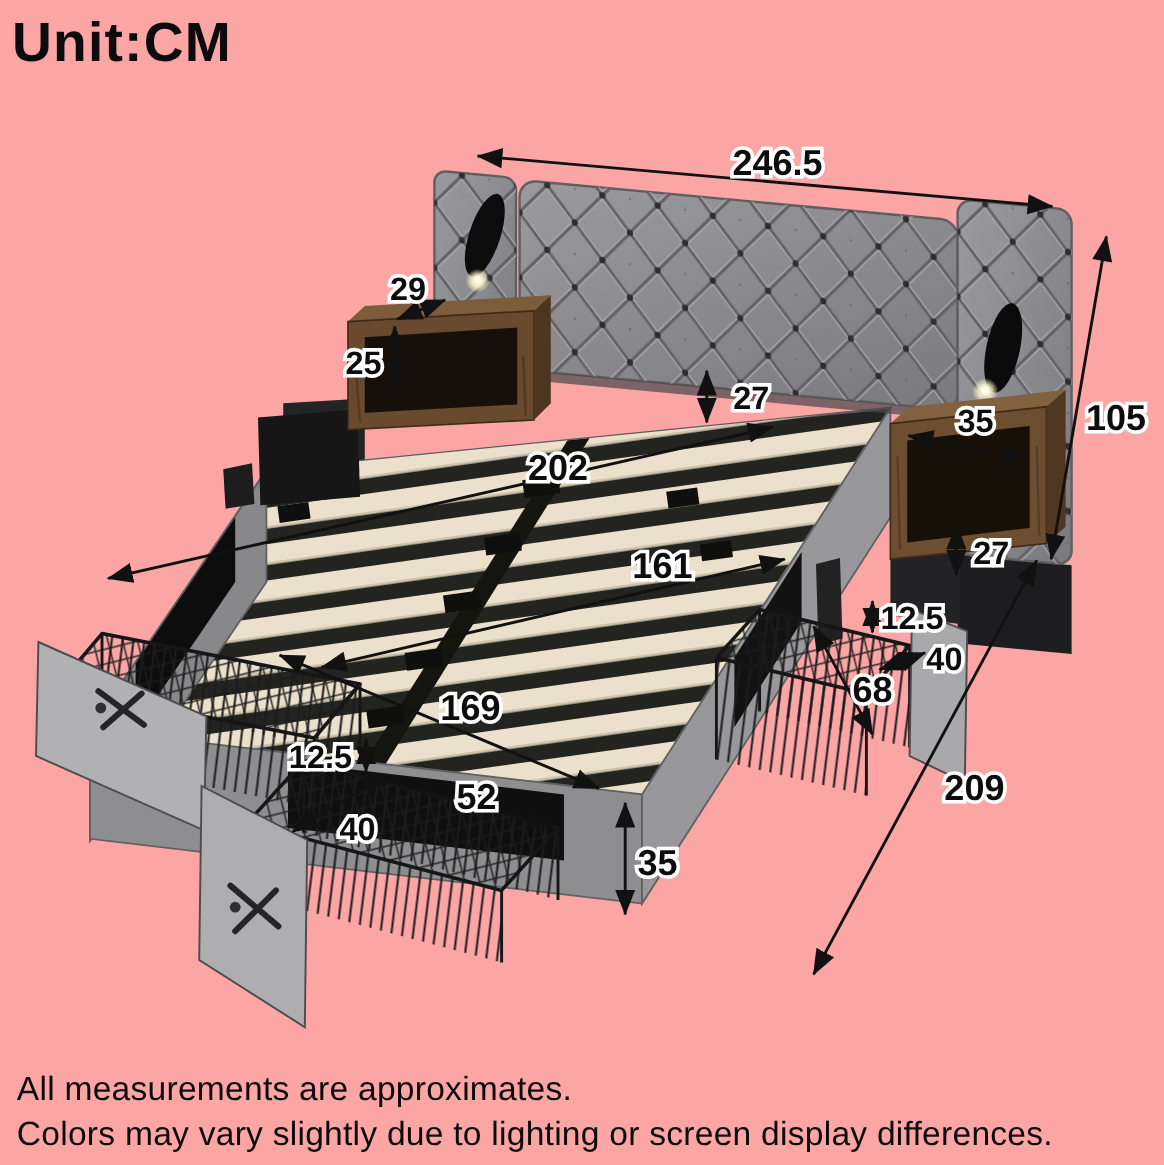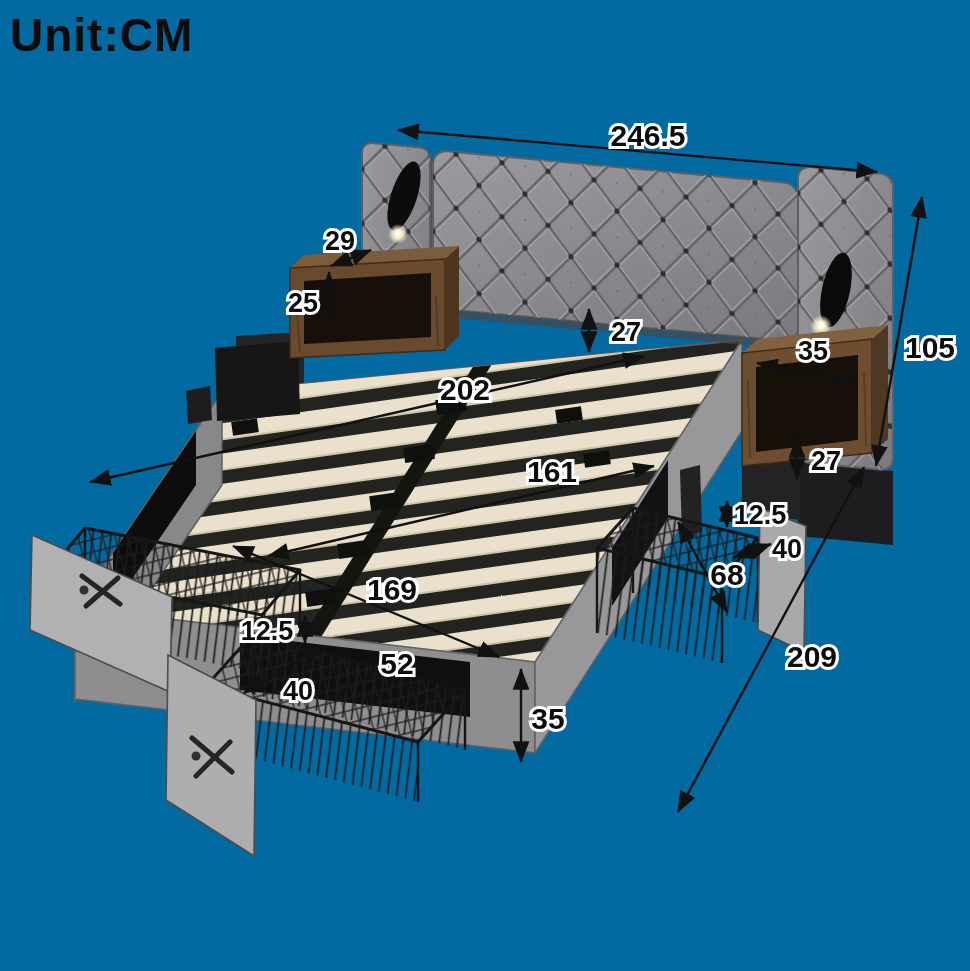--- a/index.html
+++ b/index.html
@@ -1,17 +1,17 @@
 <!DOCTYPE html>
 <html><head>
 <meta charset="utf-8">
 <style>
   html,body{margin:0;padding:0;background:#ffffff;}
   .canvas{
-    position:relative;width:970px;height:971px;background:#0369a1;overflow:hidden;
+    position:relative;width:970px;height:971px;background:#fca5a5;overflow:hidden;
     font-family:"Liberation Sans",sans-serif;
   }
   .title{
     position:absolute;left:10px;top:8px;font-size:46px;font-weight:bold;
     color:#0c0c0c;letter-spacing:1px;
   }
   .footer{
     position:absolute;left:14px;bottom:8px;color:#0c0c0c;
     font-size:28px;line-height:37px;letter-spacing:0.2px;
   }
@@ -225,14 +225,18 @@
       <text class="dim" x="727" y="585">68</text>
       <text class="dim" x="392" y="600">169</text>
       <text class="dim sm" x="267" y="640">12.5</text>
       <text class="dim" x="397" y="674">52</text>
       <text class="dim sm" x="298" y="700">40</text>
       <text class="dim" x="548" y="729">35</text>
       <text class="dim" x="812" y="667">209</text>
     </g>
   </svg>
 
+  <div class="footer">
+    <div>All measurements are approximates.</div>
+    <div>Colors may vary slightly due to lighting or screen display differences.</div>
+  </div>
 
 </div>
 
 </body></html>

